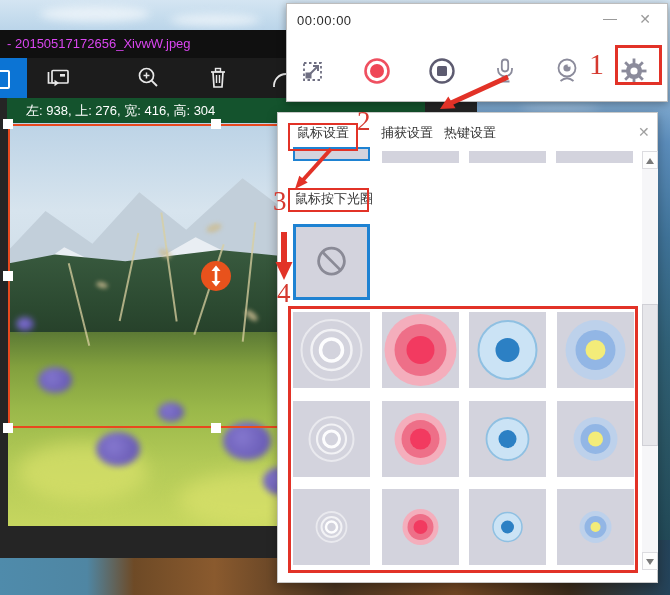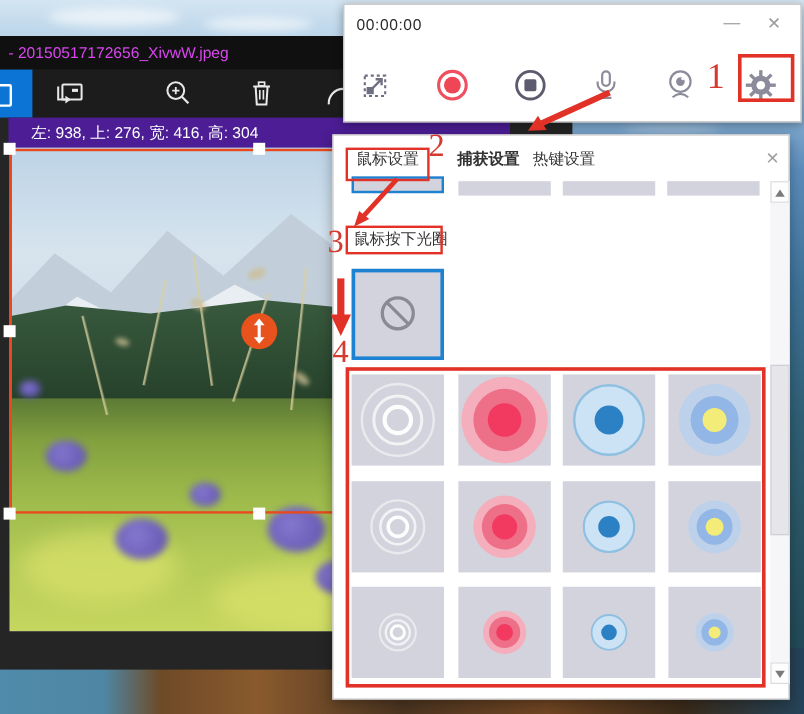--- a/index.html
+++ b/index.html
@@ -34,21 +34,21 @@
     background:linear-gradient(180deg,#3a5c40 0%,#2c4a31 55%,#223a25 100%);
     clip-path:polygon(0 18%,10% 10%,25% 16%,45% 6%,65% 14%,85% 6%,100% 12%,100% 100%,0 100%);}
   #meadow{left:0;top:52%;width:100%;height:48%;
     background:linear-gradient(180deg,#5c7a35 0%,#82a03e 18%,#9ab84a 40%,#b3ca57 68%,#c6d65f 100%);}
   .glow{position:absolute;border-radius:50%;filter:blur(9px);opacity:.65;background:#dce36c;}
   .flower{position:absolute;border-radius:50%;filter:blur(3px);opacity:.95;
     background:radial-gradient(circle at 40% 40%,#8374d6,#5b4bb0);}
   .seed{position:absolute;border-radius:50%;filter:blur(2px);opacity:.8;background:#cdbd92;}
   .stalk{position:absolute;width:2px;background:#d9d0a0;opacity:.75;filter:blur(.4px);}
   
-  #info-bar{position:absolute;left:7px;top:68px;width:418px;height:25px;background:#4c1d95;
+  #info-bar{position:absolute;left:7px;top:68px;width:418px;height:25px;background:#14532d;
     color:#fff;font-size:13px;line-height:25px;padding-left:19px;box-sizing:border-box;}
   #selection{position:absolute;left:8px;top:94px;width:416px;height:304px;
     border:2px solid #e8491f;box-sizing:border-box;}
   .handle{position:absolute;width:10px;height:10px;background:#fff;}
   #move-btn{position:absolute;left:201px;top:231px;width:30px;height:30px;border-radius:50%;
     background:#e8521c;}
   
   #recorder{position:absolute;left:286px;top:3px;width:382px;height:99px;background:#fff;
     border:1px solid #bdbdbd;box-sizing:border-box;box-shadow:0 2px 8px rgba(0,0,0,.35);}
   #timer{position:absolute;left:10px;top:9px;font-size:13px;color:#2b2b2b;letter-spacing:.5px;}
@@ -226,21 +226,21 @@
           <rect x="15.6" y="4.5" width="2.8" height="6" transform="rotate(315 17 17)"></rect>
         </g>
         <circle cx="17" cy="17" r="8" fill="#8b8b9b"></circle>
         <circle cx="17" cy="17" r="3.6" fill="#fff"></circle>
       </svg>
     </div>
   </div>
 
   <div id="panel">
     <span class="tab" style="left:19px;">鼠标设置</span>
-    <span class="tab" style="left:103px;font-weight:bold;">捕获设置</span>
+    <span class="tab" style="left:103px;">捕获设置</span>
     <span class="tab" style="left:166px;text-align:center;">热键设置</span>
     <span id="panel-close">✕</span>
 
     <div class="sliver" id="sliver-selected"></div>
     <div class="sliver" style="left:104px;top:38px;height:12px;"></div>
     <div class="sliver" style="left:191px;top:38px;height:12px;"></div>
     <div class="sliver" style="left:278px;top:38px;height:12px;"></div>
 
     <span id="section-label">鼠标按下光圈</span>
 

